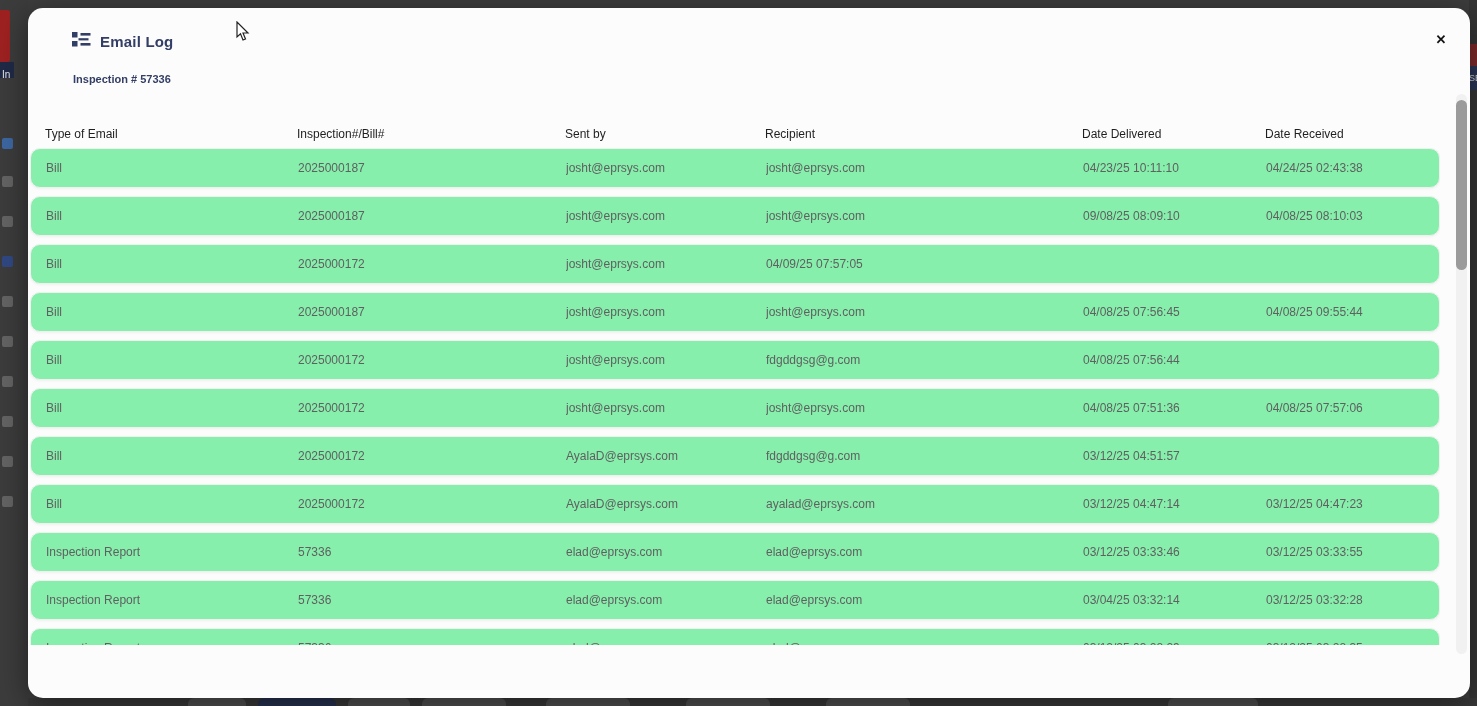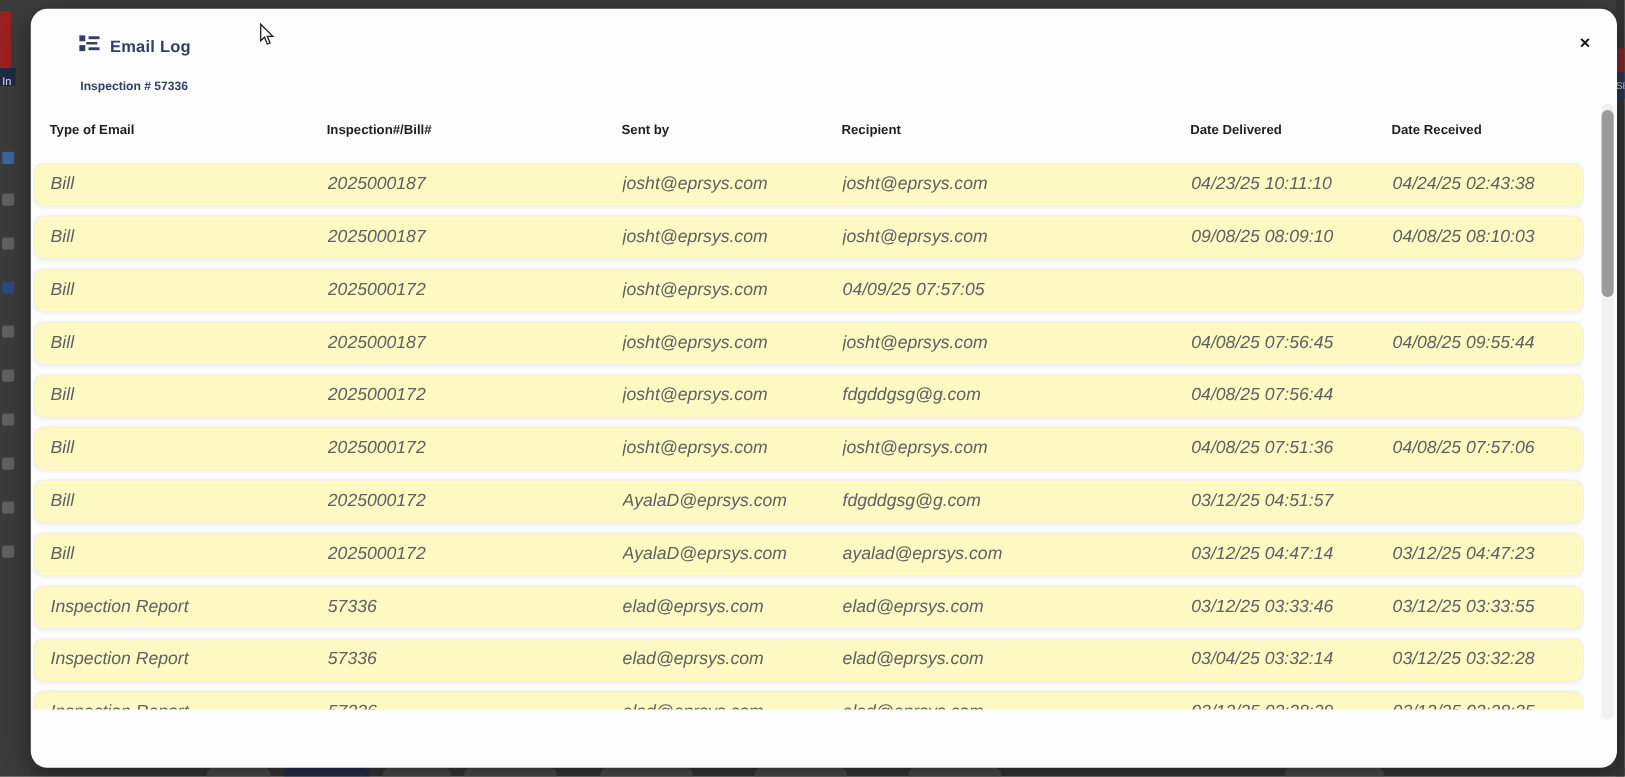--- a/index.html
+++ b/index.html
@@ -40,32 +40,32 @@
   }
 
   
   .grid-row {
     display: grid;
     grid-template-columns: 252px 268px 200px 317px 183px 1fr;
     align-items: center;
     padding-left: 15px;
   }
   .table-header {
-    position: absolute; left: 2px; top: 96px; width: 1410px; height: 28px;
-    font-size: 12px; font-weight: 700; color: #1f1f1f;
+    position: absolute; left: 2px; top: 112px; width: 1410px; height: 28px;
+    font-size: 12px; font-weight: 400; color: #1f1f1f;
   }
   .table-body {
     position: absolute; left: 2px; top: 140px; width: 1410px; height: 497px;
     overflow: hidden;
   }
   .row-card {
     height: 40px; margin-bottom: 8px;
-    background: #fef9c3; border: 1px solid #f0f0f0; border-radius: 10px;
+    background: #86efac; border: 1px solid #f0f0f0; border-radius: 10px;
     box-shadow: 0 1px 3px rgba(0,0,0,.05);
-    font-size: 16px; color: #606060; font-style: italic;
+    font-size: 12px; color: #606060;
   }
   .cell { white-space: nowrap; overflow: hidden; text-overflow: ellipsis; padding-right: 8px; }
 
   
   .scrollbar-track {
     position: absolute; right: 3px; top: 86px; width: 11px; height: 560px;
     background: #f1f1f1; border-radius: 6px;
   }
   .scrollbar-thumb {
     position: absolute; left: 0; top: 6px; width: 11px; height: 170px;

